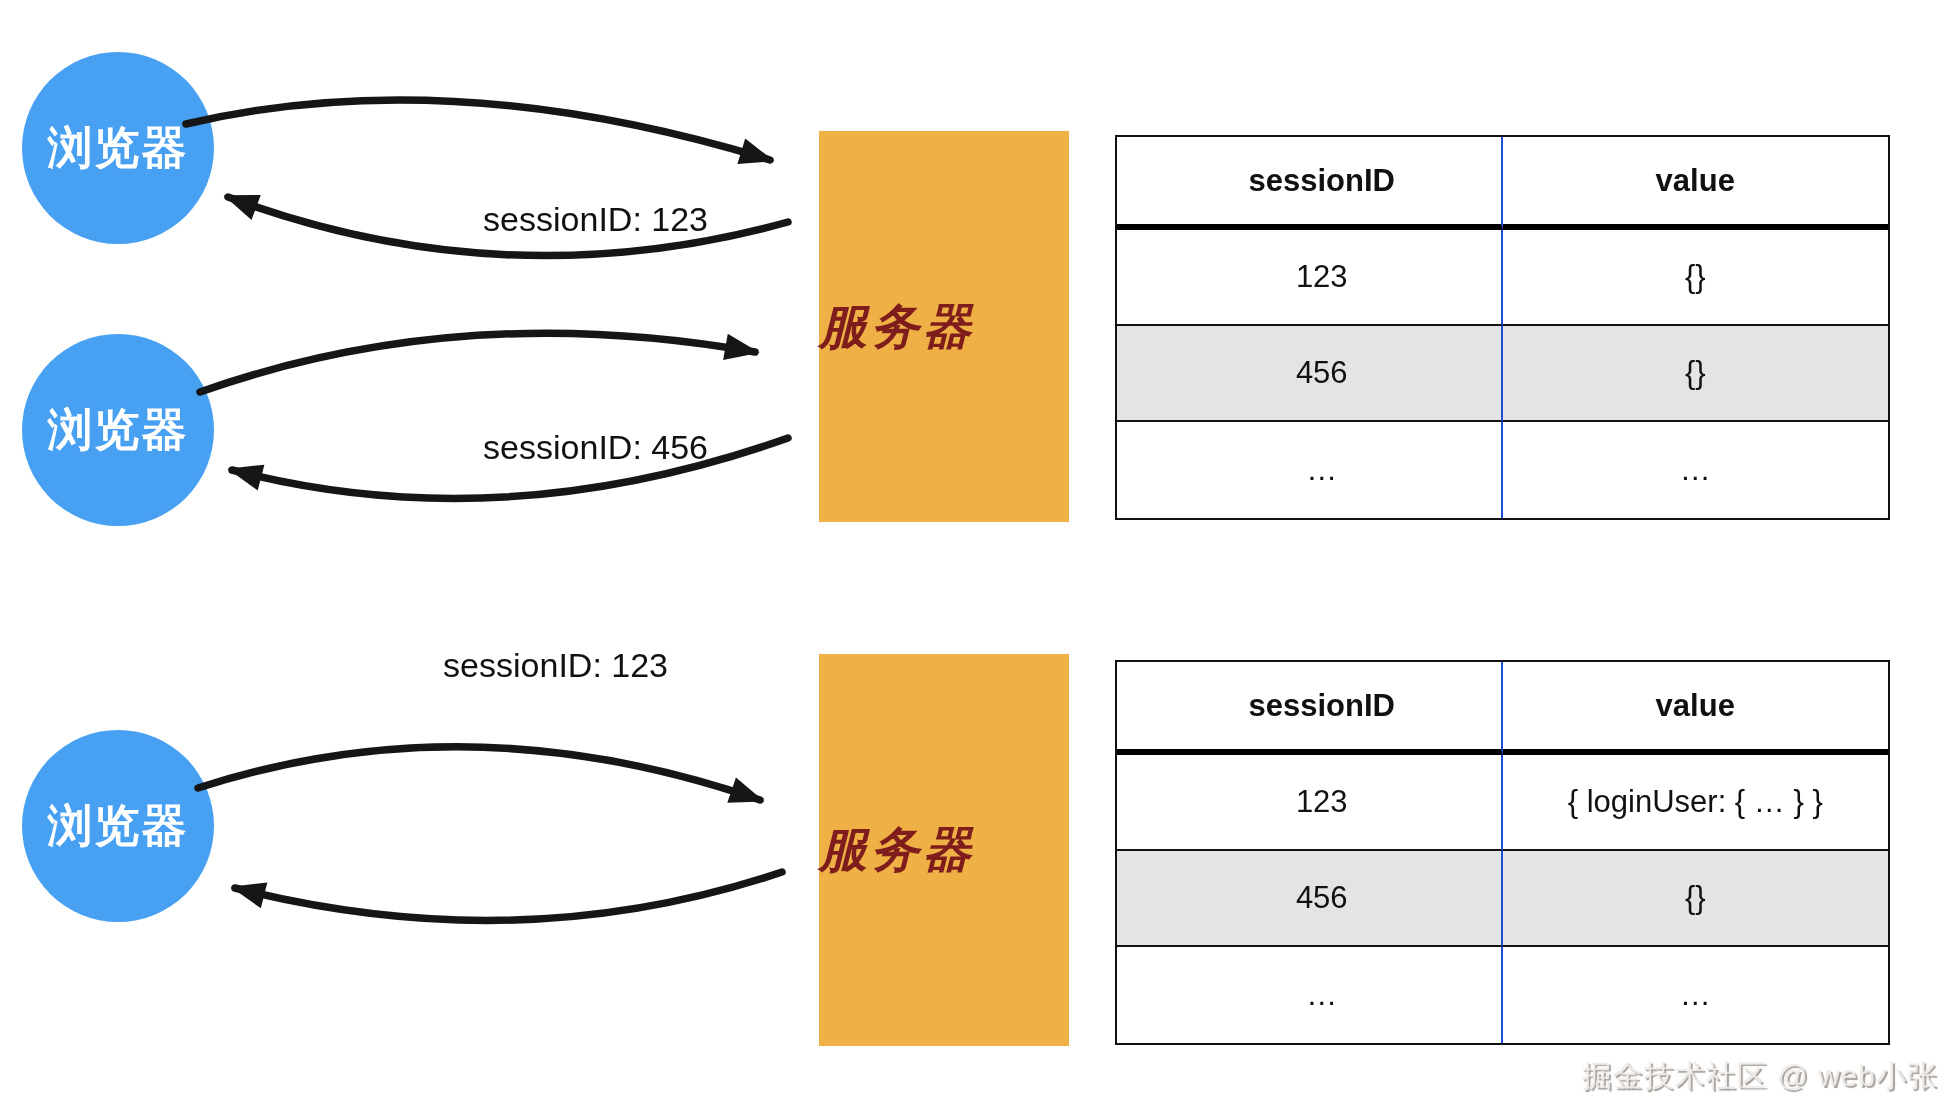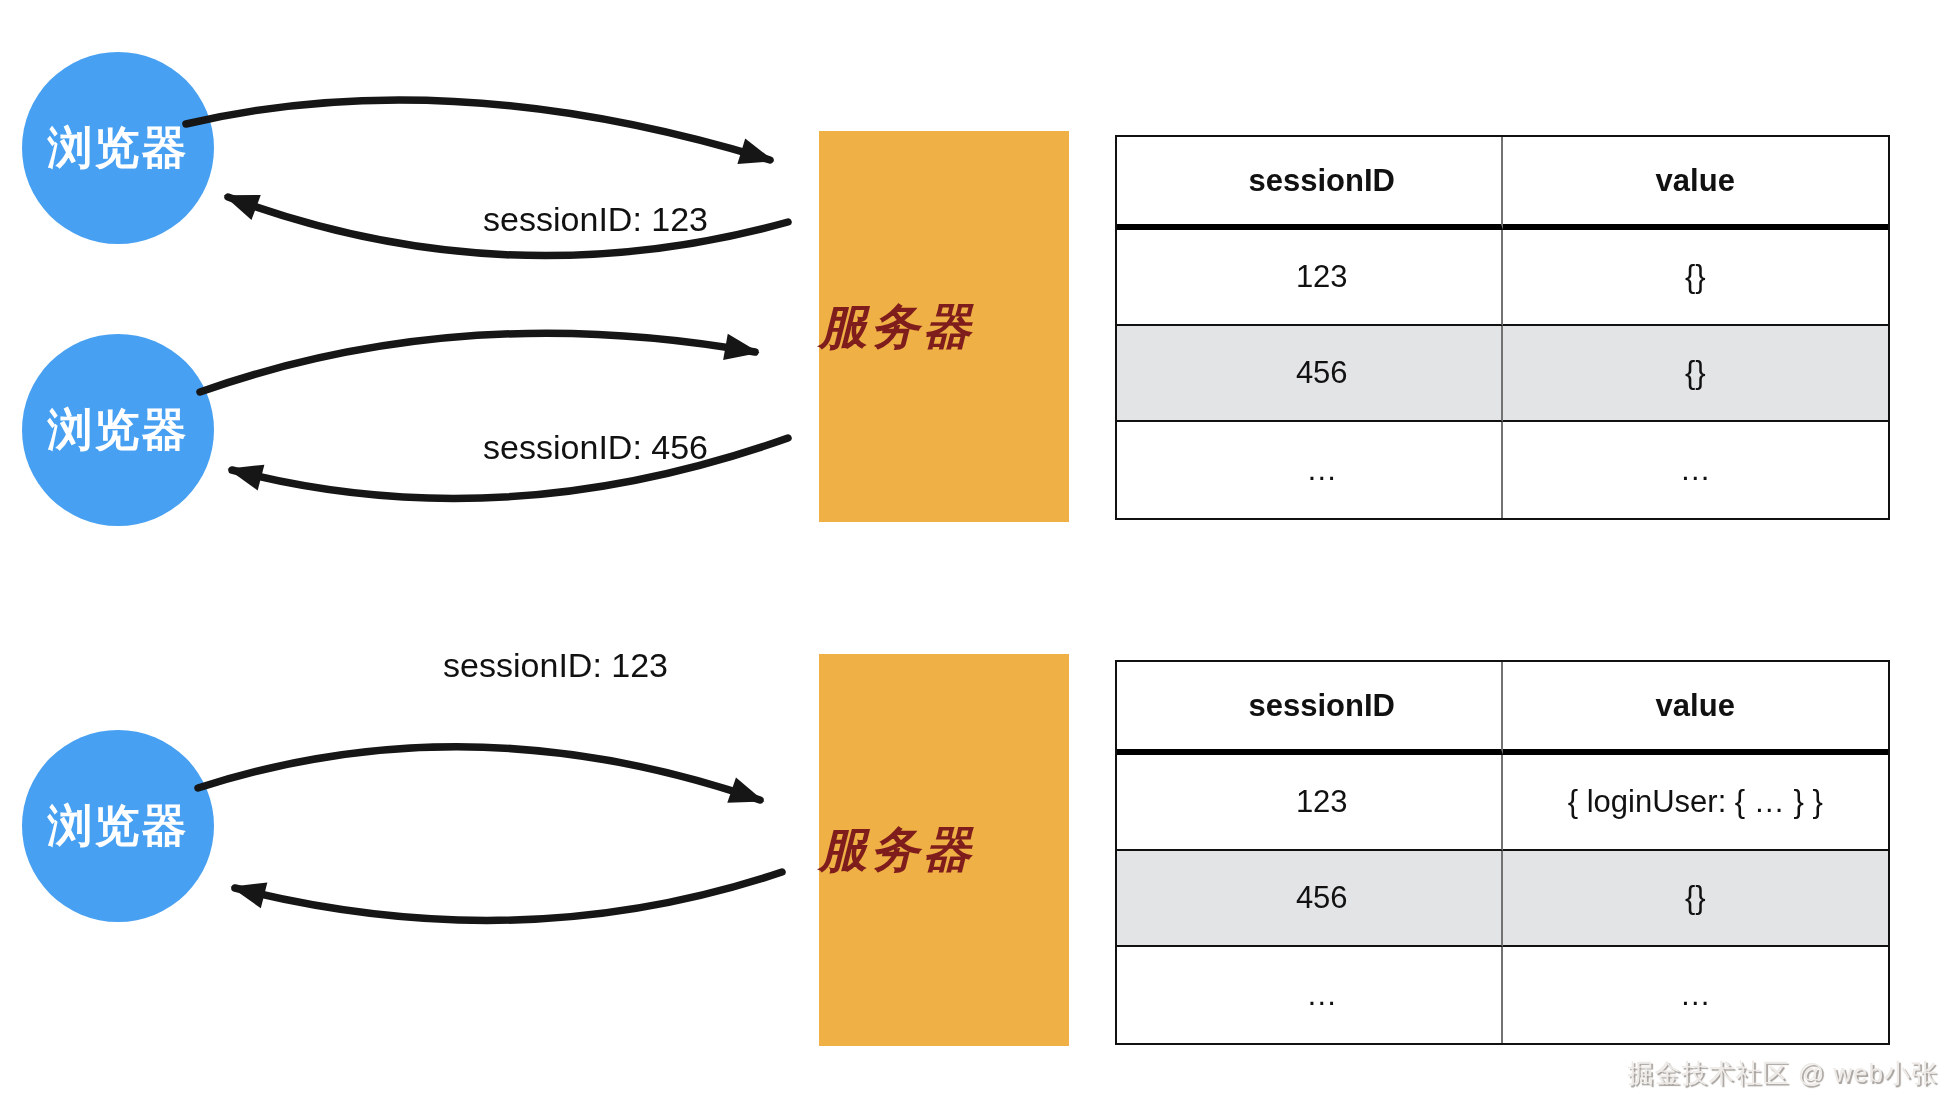--- a/index.html
+++ b/index.html
@@ -61,29 +61,29 @@
     grid-template-rows:93px 96px 96px 96px;
     border:2px solid #111111;background:#ffffff;
   }
   .table-1{left:1115px;top:135px;}
   .table-2{left:1115px;top:660px;}
   .cell{
     display:flex;align-items:center;justify-content:center;
     font-size:31px;color:#111111;
     border-bottom:2px solid #111111;background:#ffffff;
   }
-  .cell.col-first{border-right:2px solid #737373;padding-left:26px;}
+  .cell.col-first{border-right:2px solid #1d4ed8;padding-left:26px;}
   .cell.head{font-weight:bold;border-bottom:6px solid #000000;}
   .cell.row-alt{background:var(--row-alt-gray,#e3e4e6);}
   .cell.row-last{border-bottom:none;}
 
   
   .watermark{
     position:absolute;right:22px;top:1056px;z-index:3;
-    font-size:26px;color:#edeae7;
+    font-size:30px;color:#edeae7;
     text-shadow:2px 2px 1px #a59f9a, -1px -1px 0 #ffffff;
     letter-spacing:1px;
   }
 </style>
 </head>
 <body>
 
 <div class="canvas">
 
   <div class="browser browser-1">

